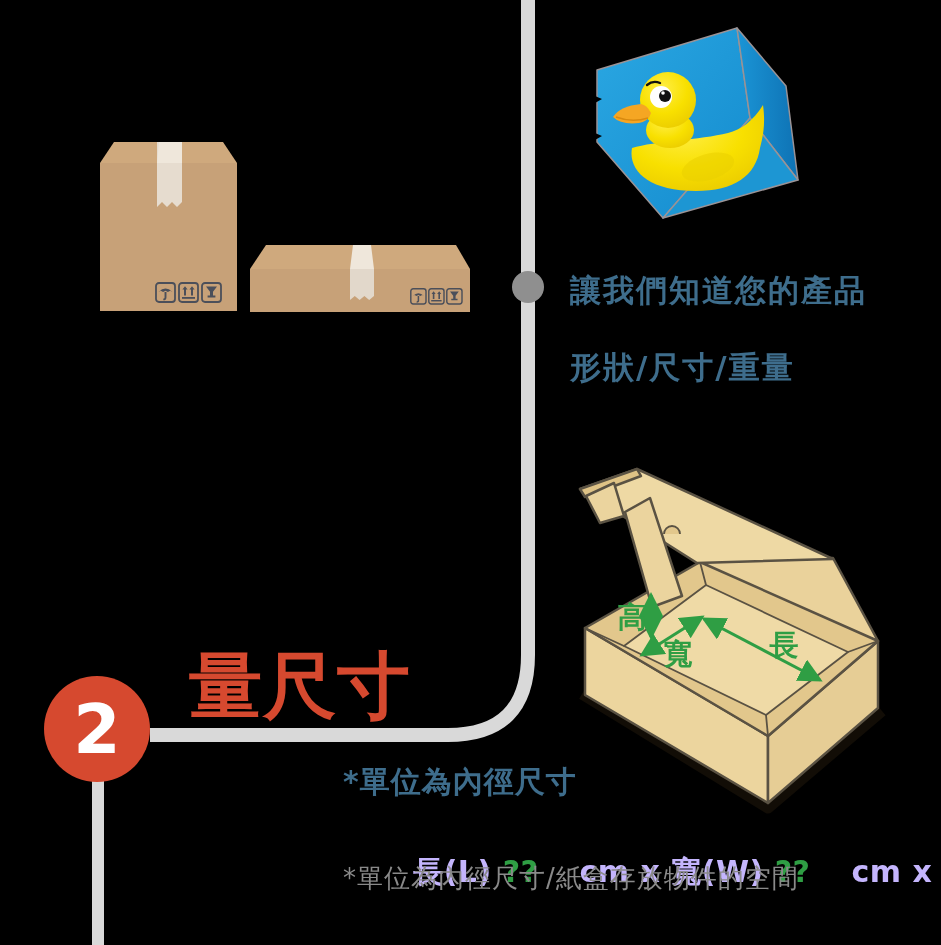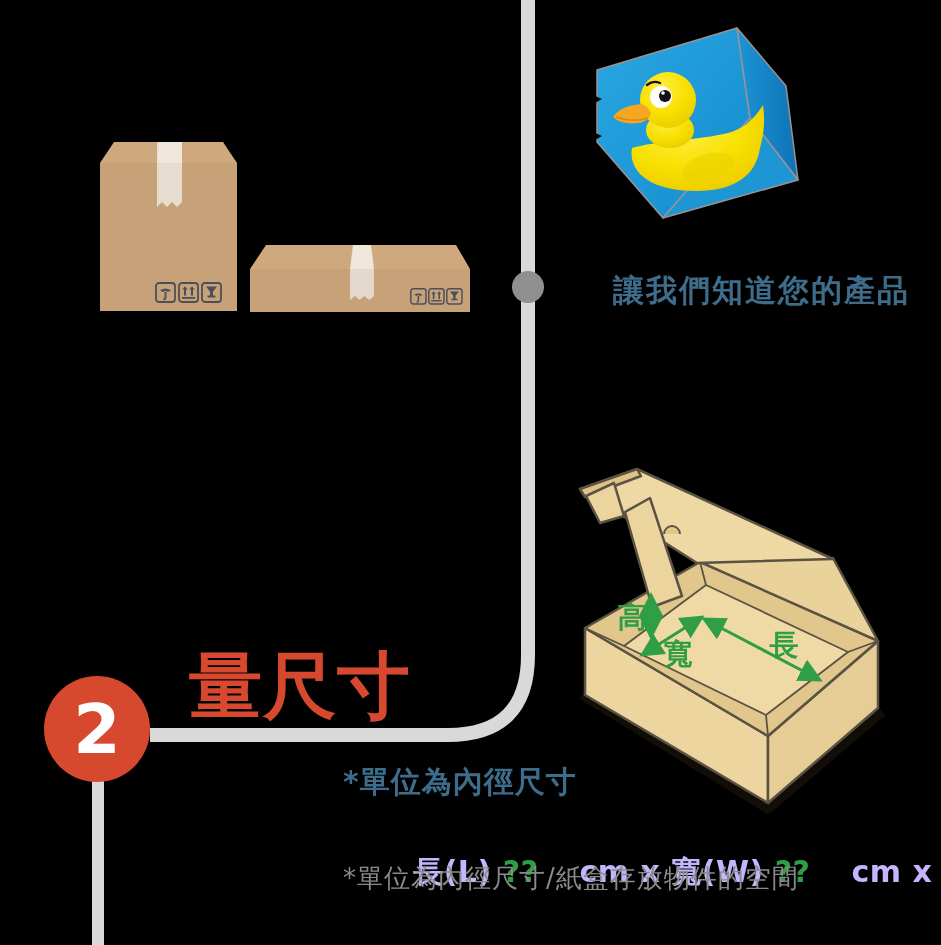--- a/index.html
+++ b/index.html
@@ -145,22 +145,23 @@
         <line x1="704" y1="619" x2="820" y2="680" marker-start="url(#ah)" marker-end="url(#ah)"></line>
       </g>
       <g font-size="29" font-weight="700" fill="#2f9e44" stroke="none" text-anchor="middle">
         <text x="632" y="627">高</text>
         <text x="678" y="664">寬</text>
         <text x="784" y="655">長</text>
       </g>
     </g>
   </svg>
 
-  <div class="t" style="left:570px;top:233px;margin-left:43px;">
+  <div class="t" style="left:570px;top:233px;">
     <div class="blue-head">讓我們知道您的產品</div>
+    <div class="blue-head">形狀/尺寸/重量</div>
   </div>
 
   <div class="step-circle">
     <span>2</span>
   </div>
   <div class="t blue-note" style="left:343px;top:762px;">*單位為內徑尺寸</div>
 
   <div class="t red-title" style="left:189px;top:638px;">量尺寸</div>
 
   <div class="t dim-line" style="left:343px;top:817px;">

